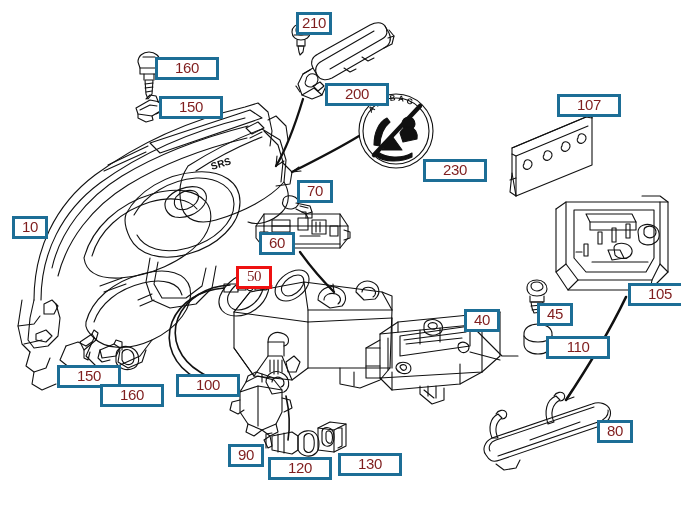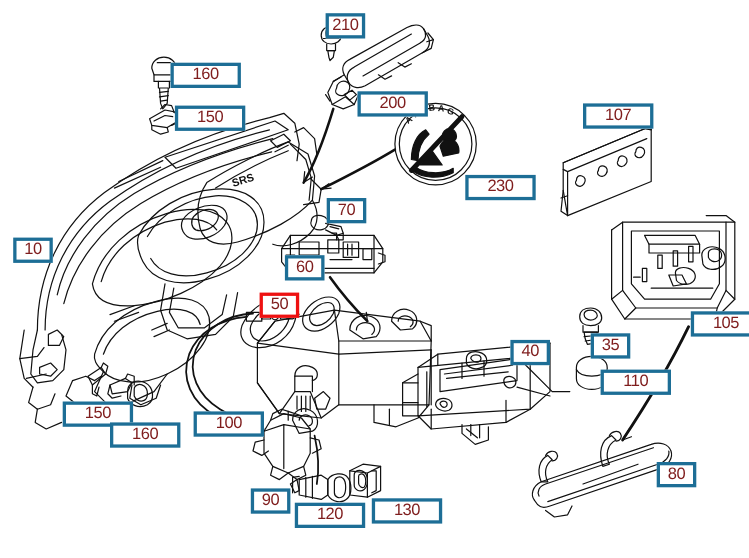--- a/index.html
+++ b/index.html
@@ -441,43 +441,43 @@
     </div>
   <div class="callout w3" style="left:155px;top:57px;">
       <span>160</span>
     </div>
   <div class="callout w3" style="left:325px;top:83px;">
       <span>200</span>
     </div>
   <div class="callout w3" style="left:159px;top:96px;">
       <span>150</span>
     </div>
-  <div class="callout w3" style="left:530px;top:94px;">
+  <div class="callout w3" style="left:557px;top:94px;">
       <span>107</span>
     </div>
   <div class="callout w3" style="left:423px;top:159px;">
       <span>230</span>
     </div>
   <div class="callout w2" style="left:297px;top:180px;">
       <span>70</span>
     </div>
   <div class="callout w2" style="left:12px;top:216px;">
       <span>10</span>
     </div>
   <div class="callout w2" style="left:259px;top:232px;">
       <span>60</span>
     </div>
-  <div class="callout w2 highlight" style="left:236px;top:266px;">
+  <div class="callout w2 highlight" style="left:236px;top:266px;font-family:Liberation Serif, serif;">
       <span>50</span>
     </div>
   <div class="callout w3" style="left:628px;top:283px;">
       <span>105</span>
     </div>
   <div class="callout w2" style="left:537px;top:303px;">
-      <span>35</span>
+      <span>45</span>
     </div>
   <div class="callout w2" style="left:464px;top:309px;">
       <span>40</span>
     </div>
   <div class="callout w3" style="left:546px;top:336px;">
       <span>110</span>
     </div>
   <div class="callout w3" style="left:57px;top:365px;">
       <span>150</span>
     </div>

